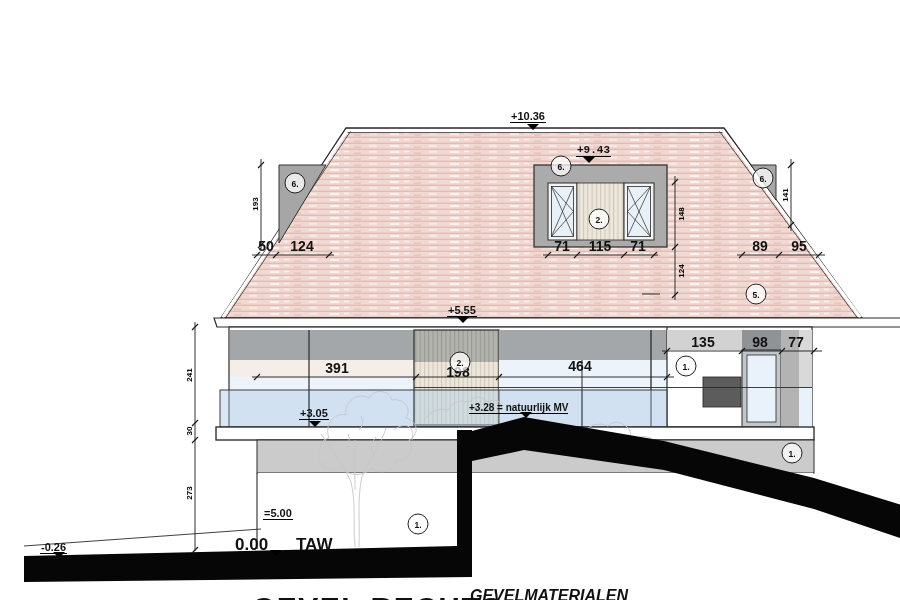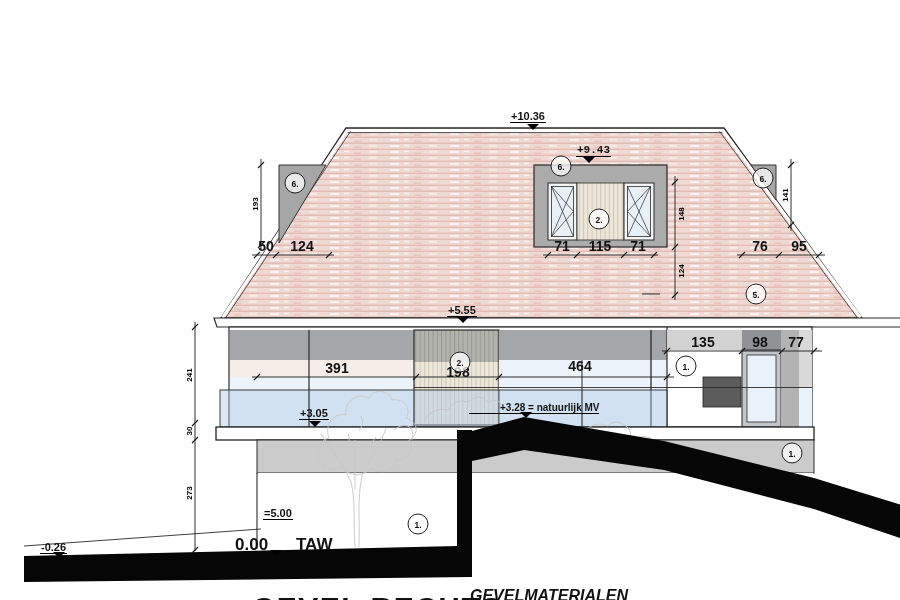--- a/index.html
+++ b/index.html
@@ -139,32 +139,32 @@
     <path d="M496,412 h12 l-6,6 z"></path>
     <path d="M246,550 h12 l-6,6 z"></path>
     <path d="M29,552 h12 l-6,6 z"></path>
   </g>
 </svg>
 
 <div class="lbl lvl" style="left:486px;top:110px;">+10.36</div>
 <div class="lbl lvl" style="left:552px;top:144px;font-family:Liberation Mono, monospace;">+9.43</div>
 <div class="lbl lvl" style="left:423px;top:304px;">+5.55</div>
 <div class="lbl lvl" style="left:275px;top:407px;">+3.05</div>
-<div class="lbl lvl-s" style="left:445px;top:402px;padding-left:31px;">+3.28 = natuurlijk MV</div>
+<div class="lbl lvl-s" style="left:445px;top:402px;">+3.28 = natuurlijk MV</div>
 <div class="lbl plain" style="left:211px;top:536px;">0.00</div>
 <div class="lbl lvl" style="left:239px;top:507px;">=5.00</div>
 <div class="lbl plain" style="left:272px;top:536px;">TAW</div>
 <div class="lbl lvl" style="left:16px;top:541px;">-0.26</div>
 
 <div class="lbl dim" style="left:242px;top:254px;">50</div>
 <div class="lbl dim" style="left:278px;top:254px;">124</div>
 <div class="lbl dim" style="left:538px;top:254px;">71</div>
 <div class="lbl dim" style="left:576px;top:254px;text-align:right;">115</div>
 <div class="lbl dim" style="left:614px;top:254px;">71</div>
-<div class="lbl dim" style="left:736px;top:254px;">76</div>
+<div class="lbl dim" style="left:736px;top:254px;">89</div>
 <div class="lbl dim" style="left:775px;top:254px;">95</div>
 <div class="lbl dim" style="left:313px;top:376px;">391</div>
 <div class="lbl dim" style="left:434px;top:380px;">198</div>
 <div class="lbl dim" style="left:556px;top:374px;">464</div>
 <div class="lbl dim" style="left:679px;top:350px;">135</div>
 <div class="lbl dim" style="left:736px;top:350px;">98</div>
 <div class="lbl dim" style="left:772px;top:350px;">77</div>
 
 <div class="dimv" style="left:231px;top:204px;">193</div>
 <div class="dimv" style="left:761px;top:195px;">141</div>

